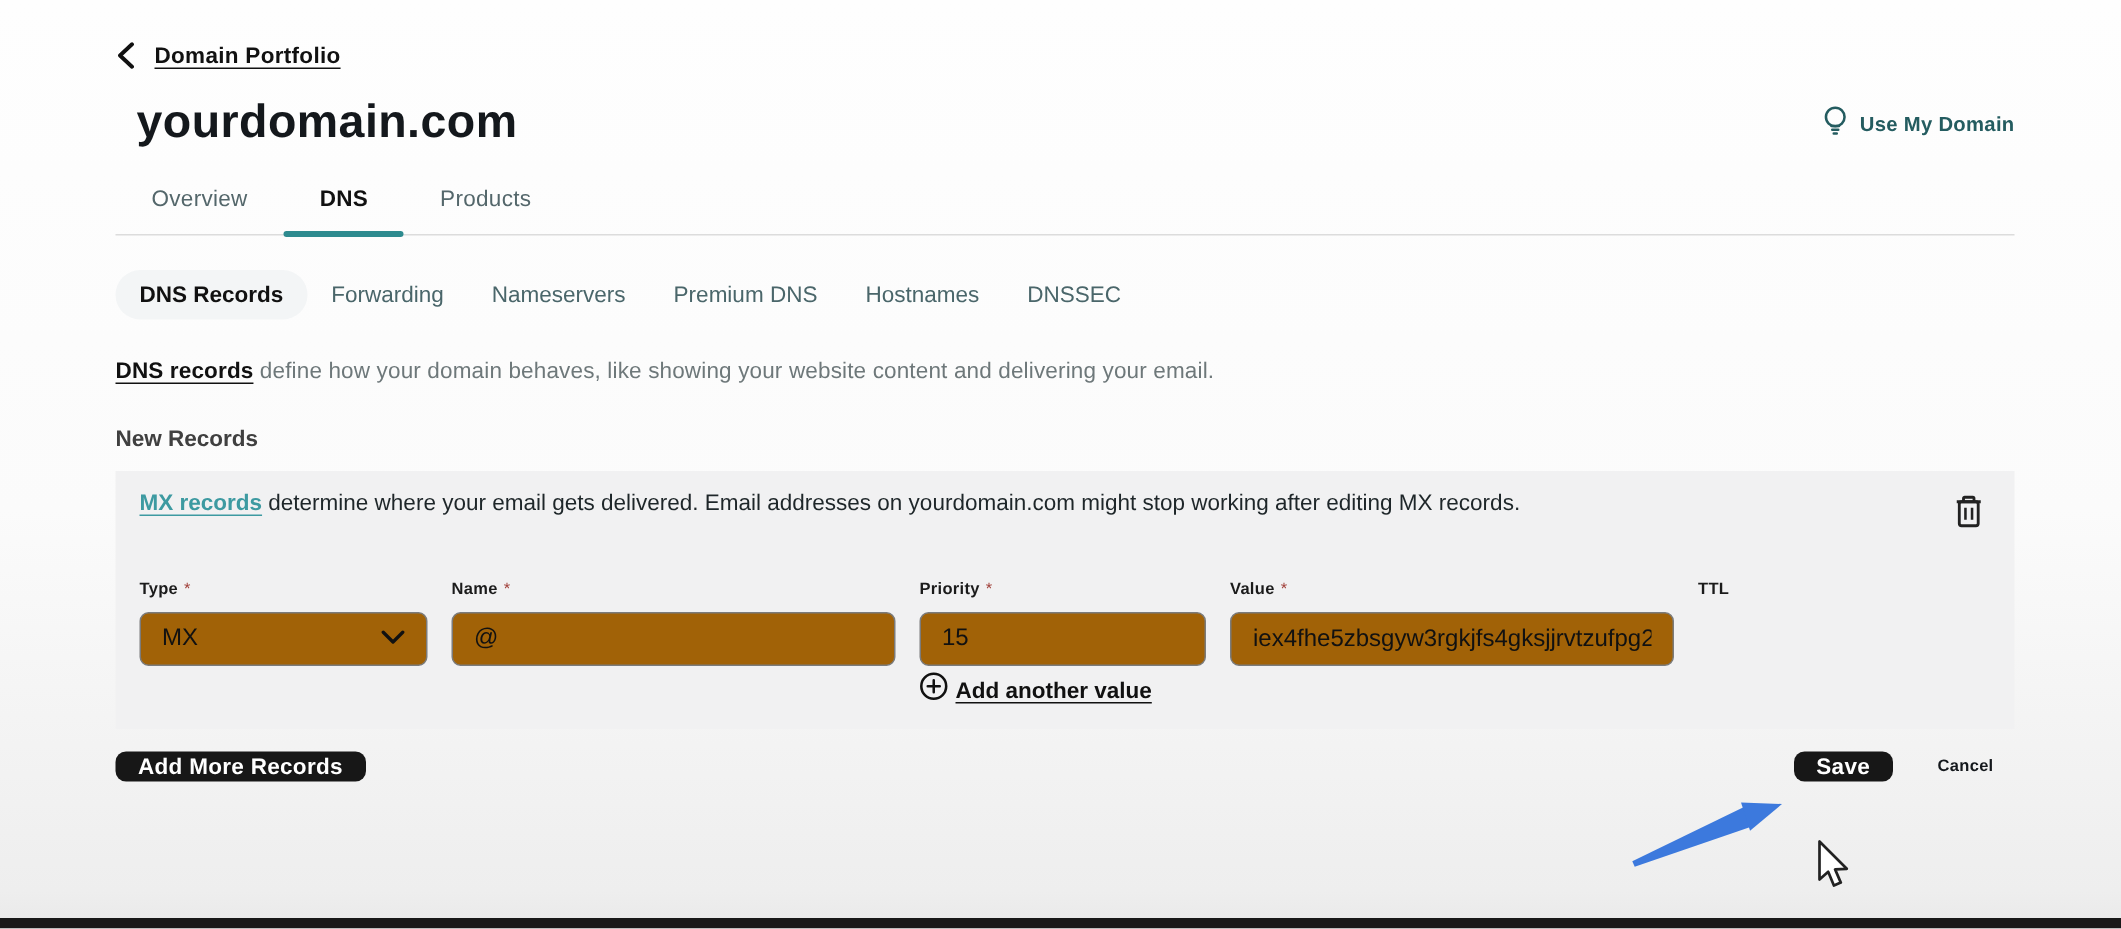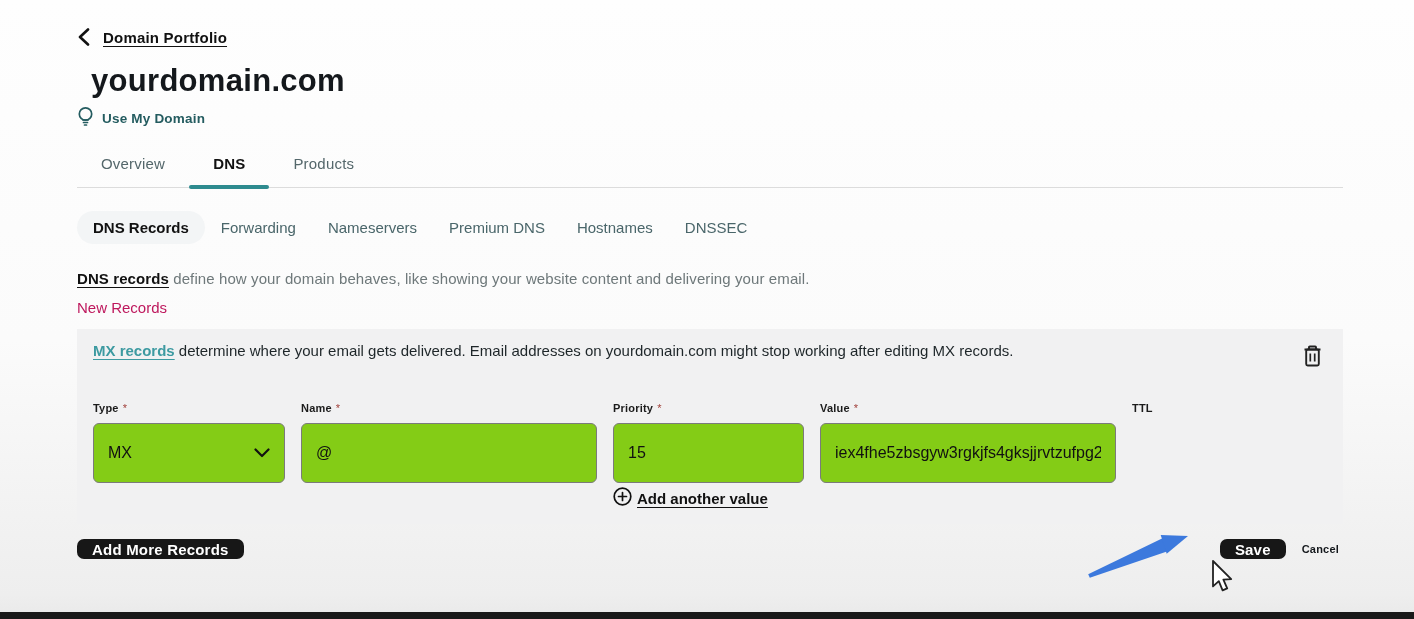--- a/index.html
+++ b/index.html
@@ -12,61 +12,61 @@
     color: #111;
   }
   .content { margin-left: 77px; width: 1266px; }
 
   
   .back-row { padding-top: 28px; display: flex; align-items: center; gap: 13px; }
   .back-chevron { display: inline-flex; cursor: pointer; }
   .back-link { font-size: 15px; font-weight: 600; color: #111; text-decoration: underline; text-underline-offset: 3px; cursor: pointer; letter-spacing: .2px; }
 
   
-  .title-row { display: flex; justify-content: space-between; align-items: flex-start; margin-top: 17px; flex-direction: column; }
+  .title-row { display: flex; justify-content: space-between; align-items: flex-start; margin-top: 17px; }
   .page-title { font-size: 31px; font-weight: 700; color: #14181c; letter-spacing: .3px; margin-left: 14px; }
   .use-domain { display: flex; align-items: center; gap: 8px; margin-top: 7px; cursor: pointer; }
   .use-domain span.lbl { font-size: 13.5px; font-weight: 700; color: #245c60; letter-spacing: .2px; }
 
   
   .tabs { display: flex; margin-top: 15px; border-bottom: 1px solid #dcdcdc; }
   .tab { position: relative; padding: 10px 24px 15px; font-size: 15px; color: #54676b; cursor: pointer; letter-spacing: .2px; }
   .tab.active { color: #111; font-weight: 700; }
   .tab.active::after { content: ""; position: absolute; left: 0; right: 0; bottom: -2px; height: 4px; border-radius: 3px; background: #2e8b8f; }
 
   
   .subtabs { display: flex; margin-top: 23px; align-items: center; }
   .subtab { padding: 8px 16px; font-size: 15px; color: #4a666a; cursor: pointer; white-space: nowrap; }
   .subtab.active { font-weight: 700; color: #111; background: #f3f5f6; border-radius: 18px; }
 
   
   .description { margin-top: 26px; font-size: 15px; color: #6e787a; letter-spacing: .1px; }
   .description a { color: #111; font-weight: 600; text-decoration: underline; text-underline-offset: 3px; cursor: pointer; }
 
-  .section-title { margin-top: 12px; font-size: 15px; font-weight: 400; color: #be185d; }
+  .section-title { margin-top: 28px; font-size: 15px; font-weight: 700; color: #404040; }
 
   
   .card { margin-top: 13px; background: #f1f1f2; padding: 13px 16px 14px; }
   .notice { display: flex; justify-content: space-between; align-items: flex-start; font-size: 15px; color: #1e2629; gap: 16px; }
   .notice a { color: #3d9aa1; font-weight: 600; text-decoration: underline; text-underline-offset: 3px; cursor: pointer; }
   .trash-btn { background: none; border: none; cursor: pointer; margin-right: 4px; margin-top: 2px; }
 
   .form-grid { display: grid; grid-template-columns: 192px 296px 191px 296px 193px; column-gap: 16px; margin-top: 31px; }
   .field-label { font-size: 11px; font-weight: 700; color: #1b1b1b; margin-bottom: 9px; letter-spacing: .2px; }
   .req { color: #a1403a; margin-left: 4px; font-weight: 400; }
-  .field { height: 60px; background: #84cc16; border: 1px solid #7b7b7b; border-radius: 6px; display: flex; align-items: center; padding: 0 14px; font-size: 16px; color: #111; }
+  .field { height: 36px; background: #a16207; border: 1px solid #7b7b7b; border-radius: 6px; display: flex; align-items: center; padding: 0 14px; font-size: 16px; color: #111; }
   .select { justify-content: space-between; cursor: pointer; }
   input.field { width: 100%; outline: none; font-family: inherit; overflow: hidden; white-space: nowrap; }
   .add-another { grid-column: 3 / span 2; margin-top: 4px; display: flex; align-items: center; gap: 5px; cursor: pointer; }
   .add-another .lbl { font-size: 15px; font-weight: 600; color: #111; text-decoration: underline; text-underline-offset: 3px; }
 
   
   .actions { display: flex; justify-content: space-between; align-items: center; margin-top: 15px; }
   .btn-dark { background: #171717; color: #fff; border: none; border-radius: 7px; height: 20px; padding: 0 15px; font-size: 15px; font-weight: 700; font-family: inherit; letter-spacing: .2px; cursor: pointer; }
-  .actions-right { display: flex; align-items: center; gap: 16px; margin-right: 4px; }
+  .actions-right { display: flex; align-items: center; gap: 30px; margin-right: 14px; }
   .btn-text { background: none; border: none; font-size: 11px; font-weight: 700; color: #14181c; font-family: inherit; letter-spacing: .2px; cursor: pointer; }
 
   .overlay { position: absolute; pointer-events: none; }
   #annotation-arrow { left: 1086px; top: 528px; }
   #mouse-cursor { left: 1210px; top: 560px; }
   .bottom-strip { position: absolute; left: 0; right: 0; bottom: 0; height: 7px; background: #191919; }
 </style>
 </head>
 <body>
 

